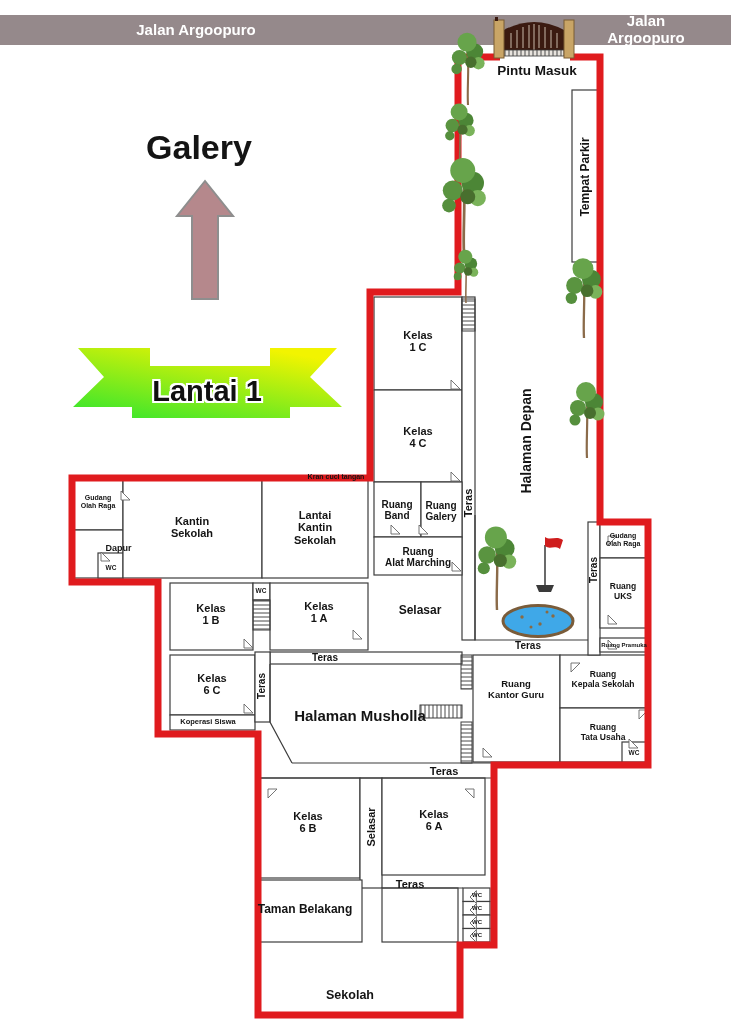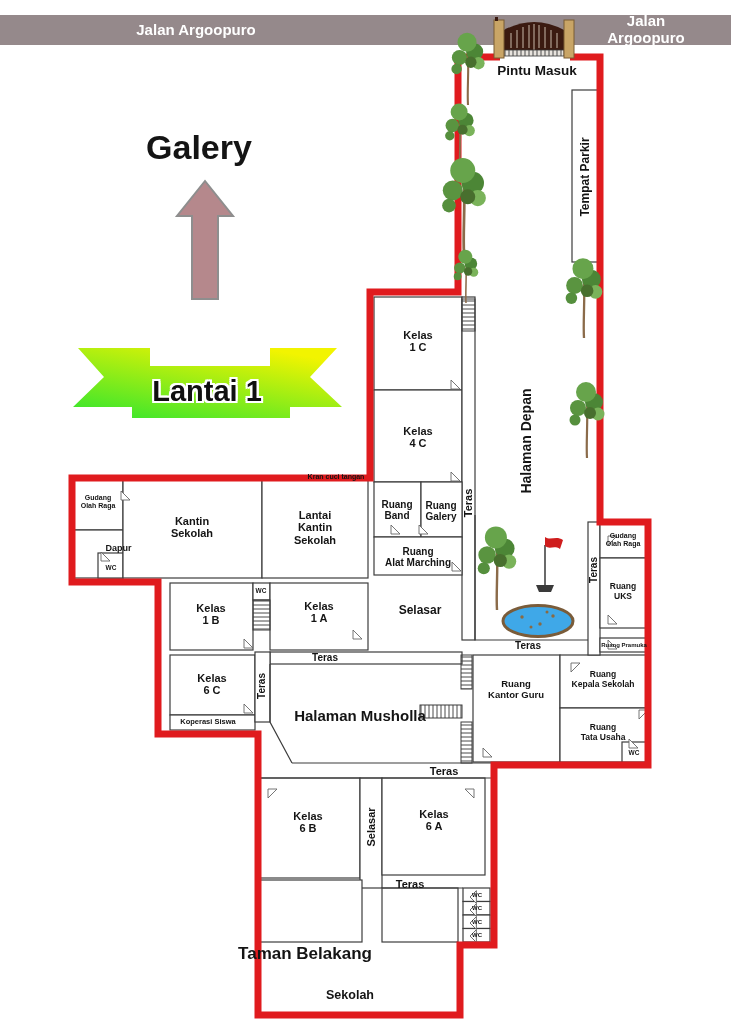--- a/index.html
+++ b/index.html
@@ -235,20 +235,20 @@
 <div class="lbl" style="left:603px;top:733px;font-size:8.5px;">Ruang
 Tata Usaha</div>
 <div class="lbl" style="left:634px;top:753px;font-size:6.5px;">WC</div>
 <div class="lbl" style="left:444px;top:771px;">Teras</div>
 <div class="lbl" style="left:308px;top:822px;">Kelas
 6 B</div>
 <div class="lbl v" style="left:371px;top:827px;">Selasar</div>
 <div class="lbl" style="left:434px;top:820px;">Kelas
 6 A</div>
 <div class="lbl" style="left:410px;top:884px;">Teras</div>
-<div class="lbl" style="left:305px;top:910px;font-size:17px;margin-top:44px;">Taman Belakang</div>
+<div class="lbl" style="left:305px;top:910px;font-size:12px;">Taman Belakang</div>
 <div class="lbl" style="left:477px;top:895px;font-size:6px;">WC</div>
 <div class="lbl" style="left:477px;top:908px;font-size:6px;">WC</div>
 <div class="lbl" style="left:477px;top:922px;font-size:6px;">WC</div>
 <div class="lbl" style="left:477px;top:935px;font-size:6px;">WC</div>
 <div class="lbl" style="left:350px;top:995px;font-size:12.5px;">Sekolah</div>
 
 </div>
 
 </body></html>

